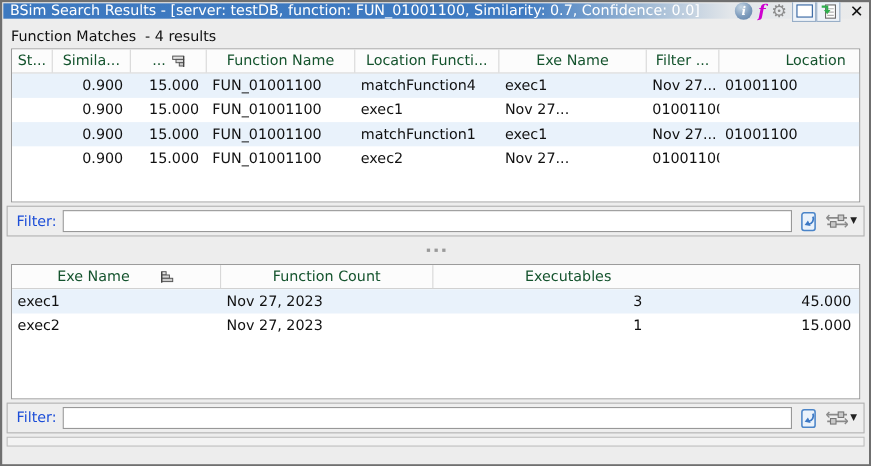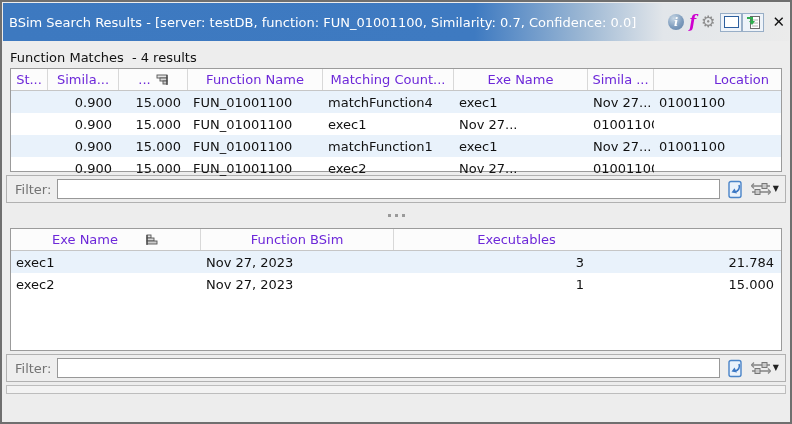--- a/index.html
+++ b/index.html
@@ -3,21 +3,21 @@
 <meta charset="utf-8">
 <style>
   * { margin:0; padding:0; box-sizing:border-box; }
   html,body { width:792px; height:424px; background:#d8d8d8; font-family:"DejaVu Sans", sans-serif; }
   .window {
     width:792px; height:424px; background:#ededed;
     border:2px solid #6f6f6f; position:relative; overflow:hidden;
   }
   
   .titlebar {
-    height:38px; margin:1px; display:flex; align-items:center;
+    height:14px; margin:1px; display:flex; align-items:center;
     background:linear-gradient(90deg,#3d79c0 0%, #3e7ac1 60%, #9db8d4 74%, #e2e6ea 84%, #ebebeb 100%);
     padding:0 4px 0 6px;
   }
   .titlebar .title { color:#ffffff; font-size:13px; white-space:nowrap; flex:1 1 auto; }
   .tb-icons { display:flex; align-items:center; gap:5px; }
   .icon-btn { display:flex; align-items:center; justify-content:center; cursor:default; }
   .info-icon {
     width:16px; height:16px; border-radius:50%;
     background:radial-gradient(circle at 35% 28%, #c6d6e4, #7e9cbd 55%, #5d7fa6);
     color:#fff; font:bold italic 11px "DejaVu Serif", serif;
@@ -32,37 +32,37 @@
   .close-icon { color:#111; font-size:15px; font-weight:bold; line-height:15px; margin-left:3px; }
   
   .section-label { font-size:13px; color:#111; margin:9px 0 3px 8px; }
   .section-label .results { margin-left:8px; }
   
   .gtable { margin:0 8px; border:1px solid #9b9b9b; background:#fff; }
   .thead { display:grid; height:22px; background:#fcfcfc; border-bottom:1px solid #c6c6c6; }
   .t1 .thead, .t1 .trow { grid-template-columns:37px 71px 69px 135px 131px 134px 66px 1fr; }
   .t2 .thead, .t2 .trow { grid-template-columns:190px 193px 197px 1fr; }
   .th {
-    font-size:13px; color:#6d28d9; display:flex; align-items:center; justify-content:center;
+    font-size:13px; color:#14532d; display:flex; align-items:center; justify-content:center;
     border-right:1px solid #d8d8d8; white-space:nowrap; overflow:hidden; gap:4px;
   }
   .th:last-child { border-right:none;margin-left:48px; }
   .tbody { background:#fff; }
-  .t1 .tbody { height:80px; }
+  .t1 .tbody { height:116px; }
   .t2 .tbody { height:99px; }
   .trow { display:grid; height:22px; font-size:13px; color:#111; }
   .trow.alt { background:#e9f2fb; }
   .td { display:flex; align-items:center; white-space:nowrap; overflow:hidden; padding:0 5px; }
   .td.num { justify-content:flex-end; padding-right:7px; }
   
   .filterbar {
     margin:3px 4px 0 4px; border:1px solid #b1b1b1; background:#eeeeee;
     height:28px; display:flex; align-items:center; padding:0 6px 0 8px; gap:6px;
   }
-  .filterbar label { font-size:13px; color:#737373; }
+  .filterbar label { font-size:13px; color:#1d4ed8; }
   .filterbar input {
     flex:1 1 auto; height:20px; border:1px solid #989898; background:#fff;
     font-size:13px; padding:0 4px; outline:none;
   }
   .clear-filter { width:19px; height:19px; }
   .filter-opts { display:flex; align-items:center; gap:2px; }
   .dd-arrow { font-size:8px; color:#222; line-height:8px; }
   
   .splitter { height:25px; display:flex; align-items:center; justify-content:center; gap:4px; }
   .splitter .dot { width:3px; height:3px; background:#9a9a9a; }
@@ -108,23 +108,23 @@
       <div class="th">
         <span>...</span>
         <svg width="13" height="12" viewBox="0 0 13 12">
           <rect x="2" y="1" width="10" height="3" fill="#e4e4e4" stroke="#555" stroke-width="0.9"></rect>
           <rect x="5" y="4" width="7" height="3" fill="#d8d8d8" stroke="#555" stroke-width="0.9"></rect>
           <rect x="8" y="7" width="4" height="3" fill="#cccccc" stroke="#555" stroke-width="0.9"></rect>
           <line x1="12" y1="1" x2="12" y2="11" stroke="#444" stroke-width="1.2"></line>
         </svg>
       </div>
       <div class="th">Function Name</div>
-      <div class="th">Matching Count...</div>
+      <div class="th">Location Functi...</div>
       <div class="th">Exe Name</div>
-      <div class="th">Simila ...</div>
+      <div class="th">Filter ...</div>
       <div class="th">Location</div>
     </div>
     <div class="tbody">
       <div class="trow alt">
         <div class="td"></div>
         <div class="td num">0.900</div>
         <div class="td num">15.000</div>
         <div class="td">FUN_01001100</div>
         <div class="td">matchFunction4</div>
         <div class="td">exec1</div>
@@ -196,29 +196,29 @@
     <div class="thead">
       <div class="th">
         <span>Exe Name</span>
         <svg width="13" height="12" viewBox="0 0 13 12" style="margin-left:24px;">
           <rect x="1" y="1" width="4" height="3" fill="#e4e4e4" stroke="#555" stroke-width="0.9"></rect>
           <rect x="1" y="4" width="7" height="3" fill="#d8d8d8" stroke="#555" stroke-width="0.9"></rect>
           <rect x="1" y="7" width="10" height="3" fill="#cccccc" stroke="#555" stroke-width="0.9"></rect>
           <line x1="1" y1="1" x2="1" y2="11" stroke="#444" stroke-width="1.2"></line>
         </svg>
       </div>
-      <div class="th">Function BSim</div>
+      <div class="th">Function Count</div>
       <div class="th">Executables</div>
     </div>
     <div class="tbody">
       <div class="trow alt">
         <div class="td">exec1</div>
         <div class="td">Nov 27, 2023</div>
         <div class="td num">3</div>
-        <div class="td num">21.784</div>
+        <div class="td num">45.000</div>
       </div>
       <div class="trow">
         <div class="td">exec2</div>
         <div class="td">Nov 27, 2023</div>
         <div class="td num">1</div>
         <div class="td num">15.000</div>
       </div>
     </div>
   </div>
 

